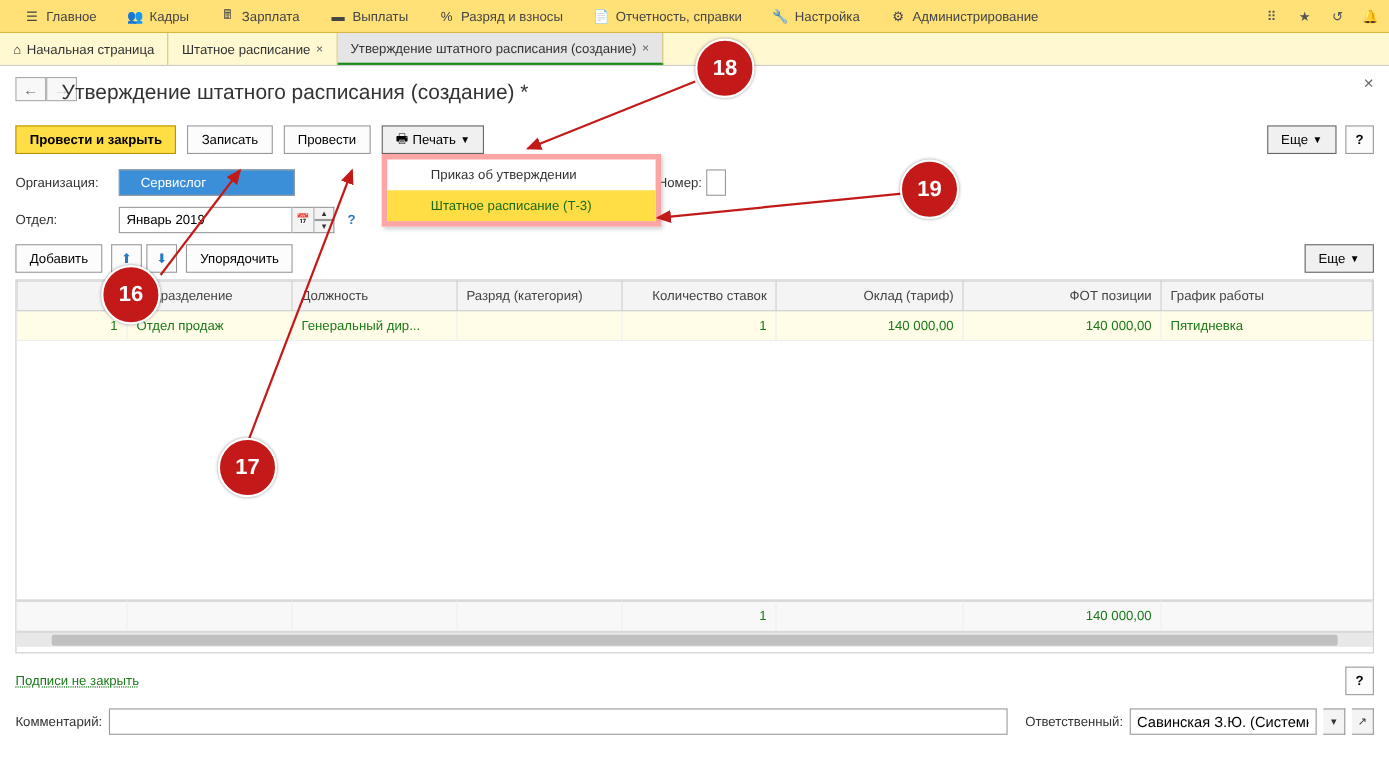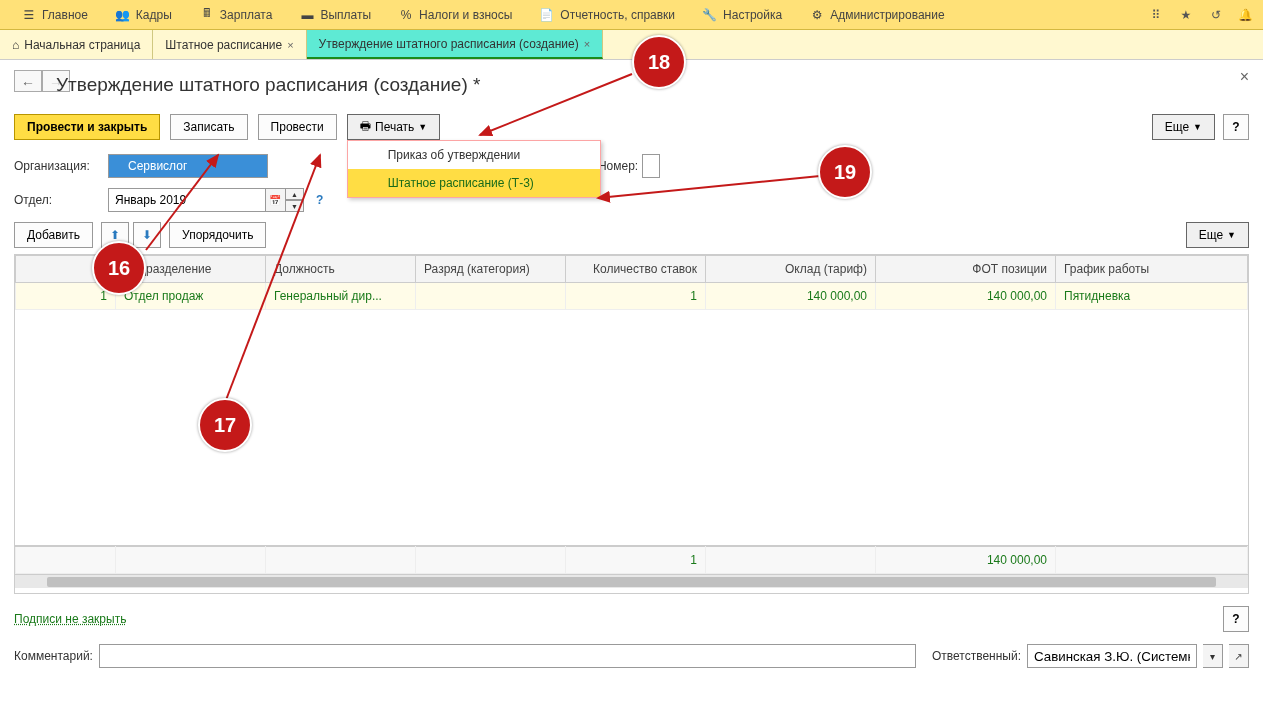--- a/index.html
+++ b/index.html
@@ -8,21 +8,21 @@
   
   .topmenu { display: flex; align-items: center; background: #ffe178; height: 30px; padding: 0 8px; border-bottom: 1px solid #d4b840; }
   .topmenu-item { display: flex; align-items: center; gap: 6px; padding: 0 14px; height: 100%; cursor: pointer; color: #444; }
   .topmenu-icon { width: 14px; height: 14px; display: inline-flex; align-items: center; justify-content: center; }
   .topmenu-right { margin-left: auto; display: flex; gap: 12px; align-items: center; }
   .topmenu-right .icon-btn { width: 18px; height: 18px; cursor: pointer; color: #555; display:flex;align-items:center;justify-content:center;}
   
   
   .tabsbar { display: flex; align-items: center; background: #fff8d0; height: 30px; border-bottom: 1px solid #ccc; }
   .tab { display: flex; align-items: center; gap: 5px; padding: 0 12px; height: 100%; border-right: 1px solid #d0c880; cursor: pointer; color: #333; }
-  .tab.active { background: #5eead4; border-bottom: 2px solid #1a8a1a; }
+  .tab.active { background: #e5e5e5; border-bottom: 2px solid #1a8a1a; }
   .tab-close { font-size: 11px; color: #666; cursor:pointer; }
   
   
   .content { padding: 10px 14px; position: relative; height: calc(100% - 60px); }
   .nav-arrows { display: flex; gap: 0; margin-bottom: 6px; align-items:center;}
   .nav-arrow { width: 28px; height: 22px; border: 1px solid #aaa; background: #f8f8f8; display:flex;align-items:center;justify-content:center; cursor:pointer; font-size:14px;color:#666;}
   .nav-arrow.disabled{color:#ccc;}
   .page-title { font-size: 19px; margin-left: 42px; margin-top:-24px; margin-bottom:18px;}
   .close-x { position: absolute; top: 8px; right: 14px; font-size: 16px; color: #666; cursor: pointer; }
   
@@ -30,21 +30,21 @@
   .toolbar { display: flex; gap: 10px; align-items: center; margin-bottom: 14px; }
   .btn { height: 26px; padding: 12px 12px; border: 1px solid #999; background: #fcfcfc; cursor: pointer; font-size: 12px; display:inline-flex;align-items:center;gap:4px;}
   .btn.primary { background: #ffdd44; border-color: #b89500; font-weight: bold; }
   .btn.dd { border: 1px solid #666; background: #f0f0f0; }
   .btn.dd .caret { font-size:9px; }
   .toolbar-right { margin-left: auto; display: flex; gap: 8px; }
   .btn.help { width:26px; padding:0; justify-content:center; font-weight:bold;}
   
   
   .print-wrap{position:relative;}
-  .print-menu { position: absolute; top: 26px; left: 0; width: 254px; background: #fff; border: 1px solid #fca5a5; z-index: 10; box-shadow:2px 2px 4px rgba(0,0,0,.2);}
+  .print-menu { position: absolute; top: 26px; left: 0; width: 254px; background: #fff; border: 5px solid #fca5a5; z-index: 10; box-shadow:2px 2px 4px rgba(0,0,0,.2);}
   .print-menu-item { padding: 7px 12px 7px 40px; cursor: pointer; color:#333;}
   .print-menu-item.highlight { background: #ffdd44; color:#1a6b1a; }
   
   
   .form-row { display: flex; align-items: center; margin-bottom: 10px; gap:6px;}
   .form-label { width: 88px; }
   .input-wrap { position: relative; display: flex; align-items:center;}
   .field { height: 24px; border: 1px solid #999; padding: 0 6px; font-size:12px;}
   .field.selected { background: #3a8fd8; color:#fff; }
   .input-btn { width:20px;height:24px;border:1px solid #999;border-left:none;background:#f4f4f4;display:flex;align-items:center;justify-content:center;font-size:10px;cursor:pointer;}
@@ -104,21 +104,21 @@
   <div class="topmenu-item">
     <span class="topmenu-icon">🖩</span>
     <span>Зарплата</span>
   </div>
   <div class="topmenu-item">
     <span class="topmenu-icon">▬</span>
     <span>Выплаты</span>
   </div>
   <div class="topmenu-item">
     <span class="topmenu-icon">%</span>
-    <span>Налоги и взносы</span>
+    <span>Разряд и взносы</span>
   </div>
   <div class="topmenu-item">
     <span class="topmenu-icon">📄</span>
     <span>Отчетность, справки</span>
   </div>
   <div class="topmenu-item">
     <span class="topmenu-icon">🔧</span>
     <span>Настройка</span>
   </div>
   <div class="topmenu-item">

